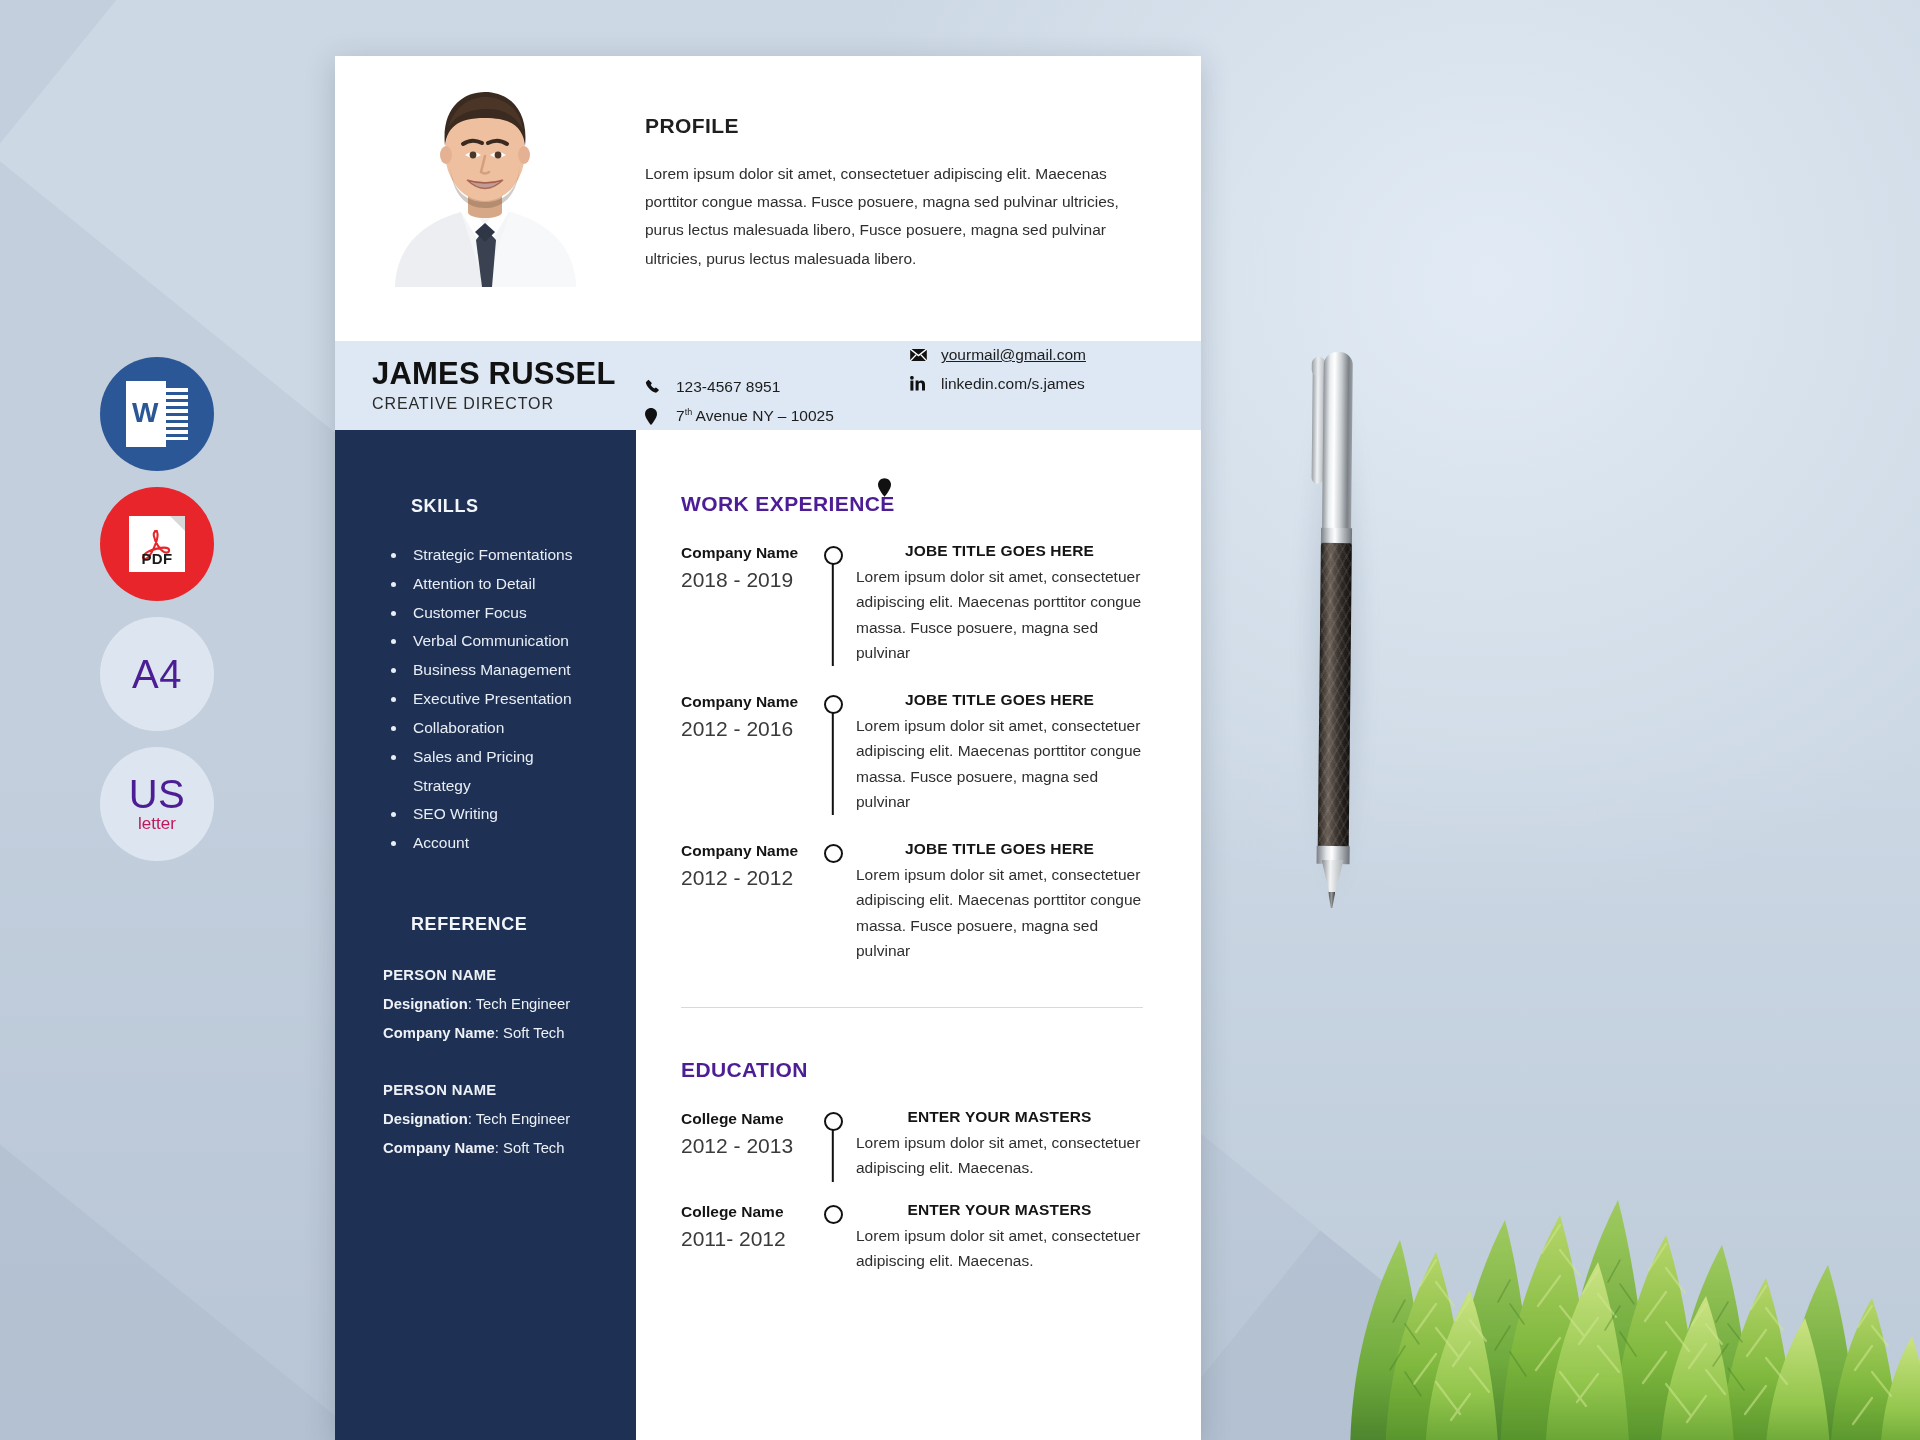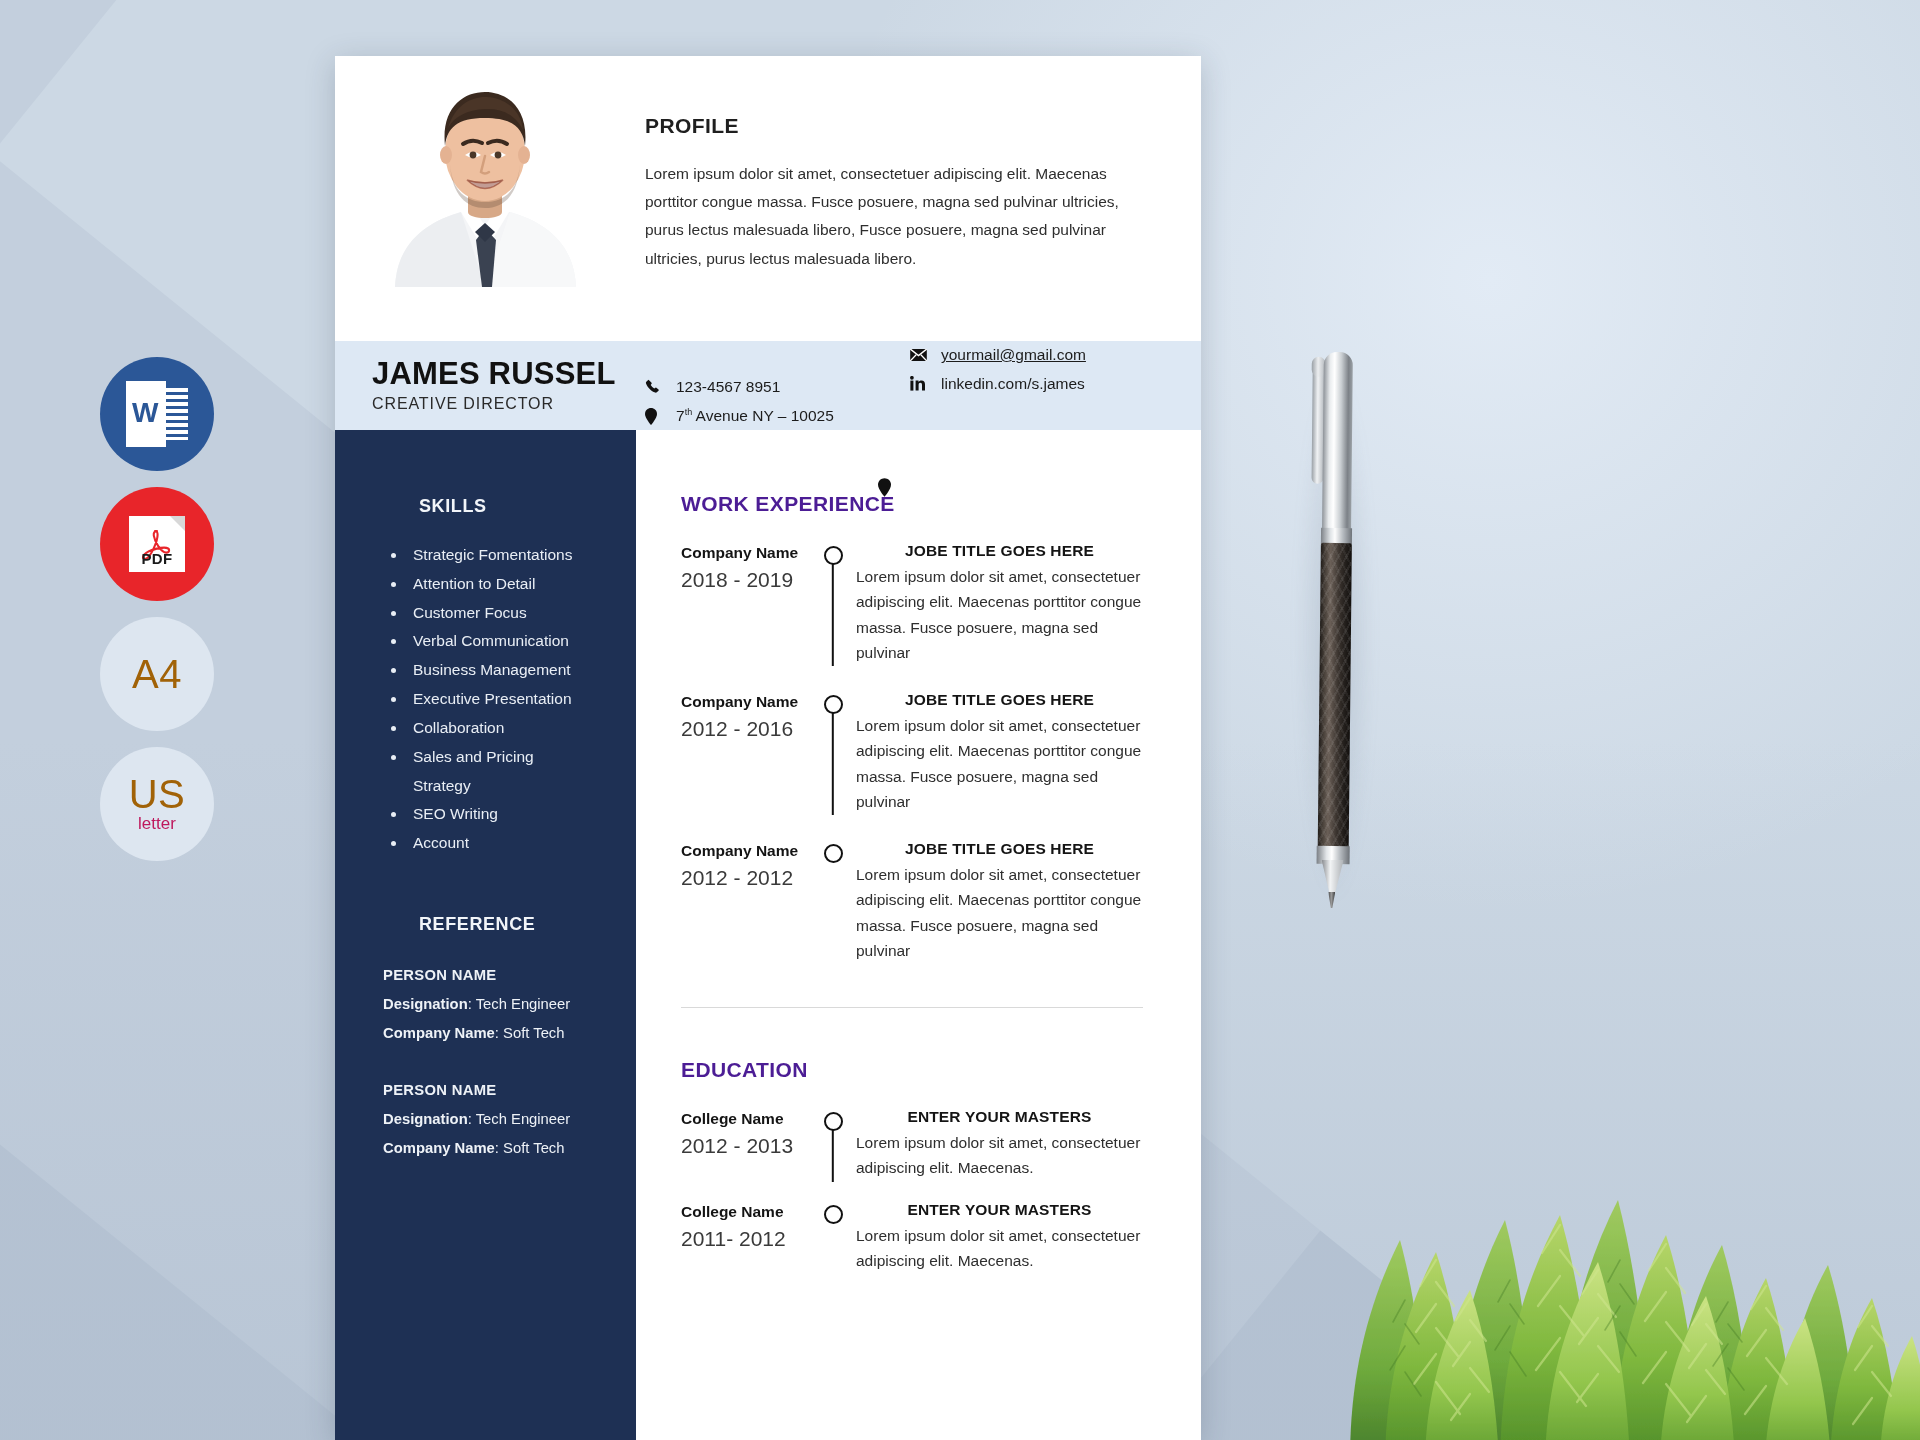--- a/index.html
+++ b/index.html
@@ -31,21 +31,21 @@
     background:linear-gradient(to bottom, rgba(183,196,212,0) 0%, rgba(176,190,207,.55) 100%);
   }
 
   
   .badges{position:absolute;left:100px;top:357px;width:120px;}
   .badge{width:114px;height:114px;border-radius:50%;margin-bottom:16px;
          display:flex;align-items:center;justify-content:center;position:relative;}
   .badge.word{background:#2b5797;}
   .badge.pdf{background:#e8252a;}
   .badge.plain{background:#dde6f0;flex-direction:column;}
-  .badge.plain .big{font-size:40px;color:#a16207;line-height:1;letter-spacing:.5px;}
+  .badge.plain .big{font-size:40px;color:#4c1d95;line-height:1;letter-spacing:.5px;}
   .badge.plain .small{font-size:17px;color:#be185d;line-height:1.1;margin-top:1px;}
   .wdoc{position:relative;width:62px;height:66px;}
   .wdoc .page{position:absolute;left:0;top:0;width:40px;height:66px;background:#fff;
               box-shadow:0 0 0 0 rgba(0,0,0,0);}
   .wdoc .page:after{content:"";position:absolute;left:0;top:3px;width:40px;height:60px;}
   .wdoc .wchar{position:absolute;left:6px;top:16px;font-size:28px;font-weight:bold;color:#2b5797;
                font-family:"Liberation Sans",sans-serif;}
   .wdoc .lines{position:absolute;right:0;top:7px;width:22px;height:52px;
                background:repeating-linear-gradient(to bottom,#fff 0px,#fff 4px,#2b5797 4px,#2b5797 7px);}
   .pdoc{position:relative;width:56px;height:56px;background:#fff;}
@@ -74,21 +74,21 @@
   .ccol{display:flex;flex-direction:column;gap:11px;}
   .ccol.c1{width:265px;margin-top:32px;}
   .crow{display:flex;align-items:center;font-size:15.5px;color:#1c1c1c;}
   .crow .ci{width:31px;display:flex;align-items:center;justify-content:flex-start;font-size:15px;}
   .crow a{color:#1c1c1c;text-decoration:underline;}
   sup{font-size:9px;vertical-align:super;}
 
   
   .body-row{display:flex;height:1064px;}
   .sidebar{width:301px;background:#1e3054;color:#fff;padding:66px 0 0 0;box-sizing:border-box;}
-  .sb-title{font-size:18px;font-weight:bold;letter-spacing:.6px;padding-left:76px;color:#f2f5f9;margin-left:8px;}
+  .sb-title{font-size:18px;font-weight:bold;letter-spacing:.6px;padding-left:76px;color:#f2f5f9;}
   .skills-list{list-style:none;margin:24px 0 0 0;padding:0 16px 0 52px;}
   .skills-list li{position:relative;font-size:15.5px;color:#e9eef5;line-height:1.86;padding-left:26px;}
   .skills-list li:before{content:"";position:absolute;left:4px;top:12px;width:5px;height:5px;
                          border-radius:50%;background:#e9eef5;}
   .skills-list li.cont{padding-left:26px;}
   .skills-list li.cont:before{display:none;}
   .ref-title{margin-top:56px;}
   .ref-block{padding:0 20px 0 48px;margin-top:26px;font-size:14.8px;line-height:1.97;color:#eef2f7;}
   .ref-block .pname{font-weight:bold;letter-spacing:.3px;}
   .ref-block b{font-weight:bold;}

